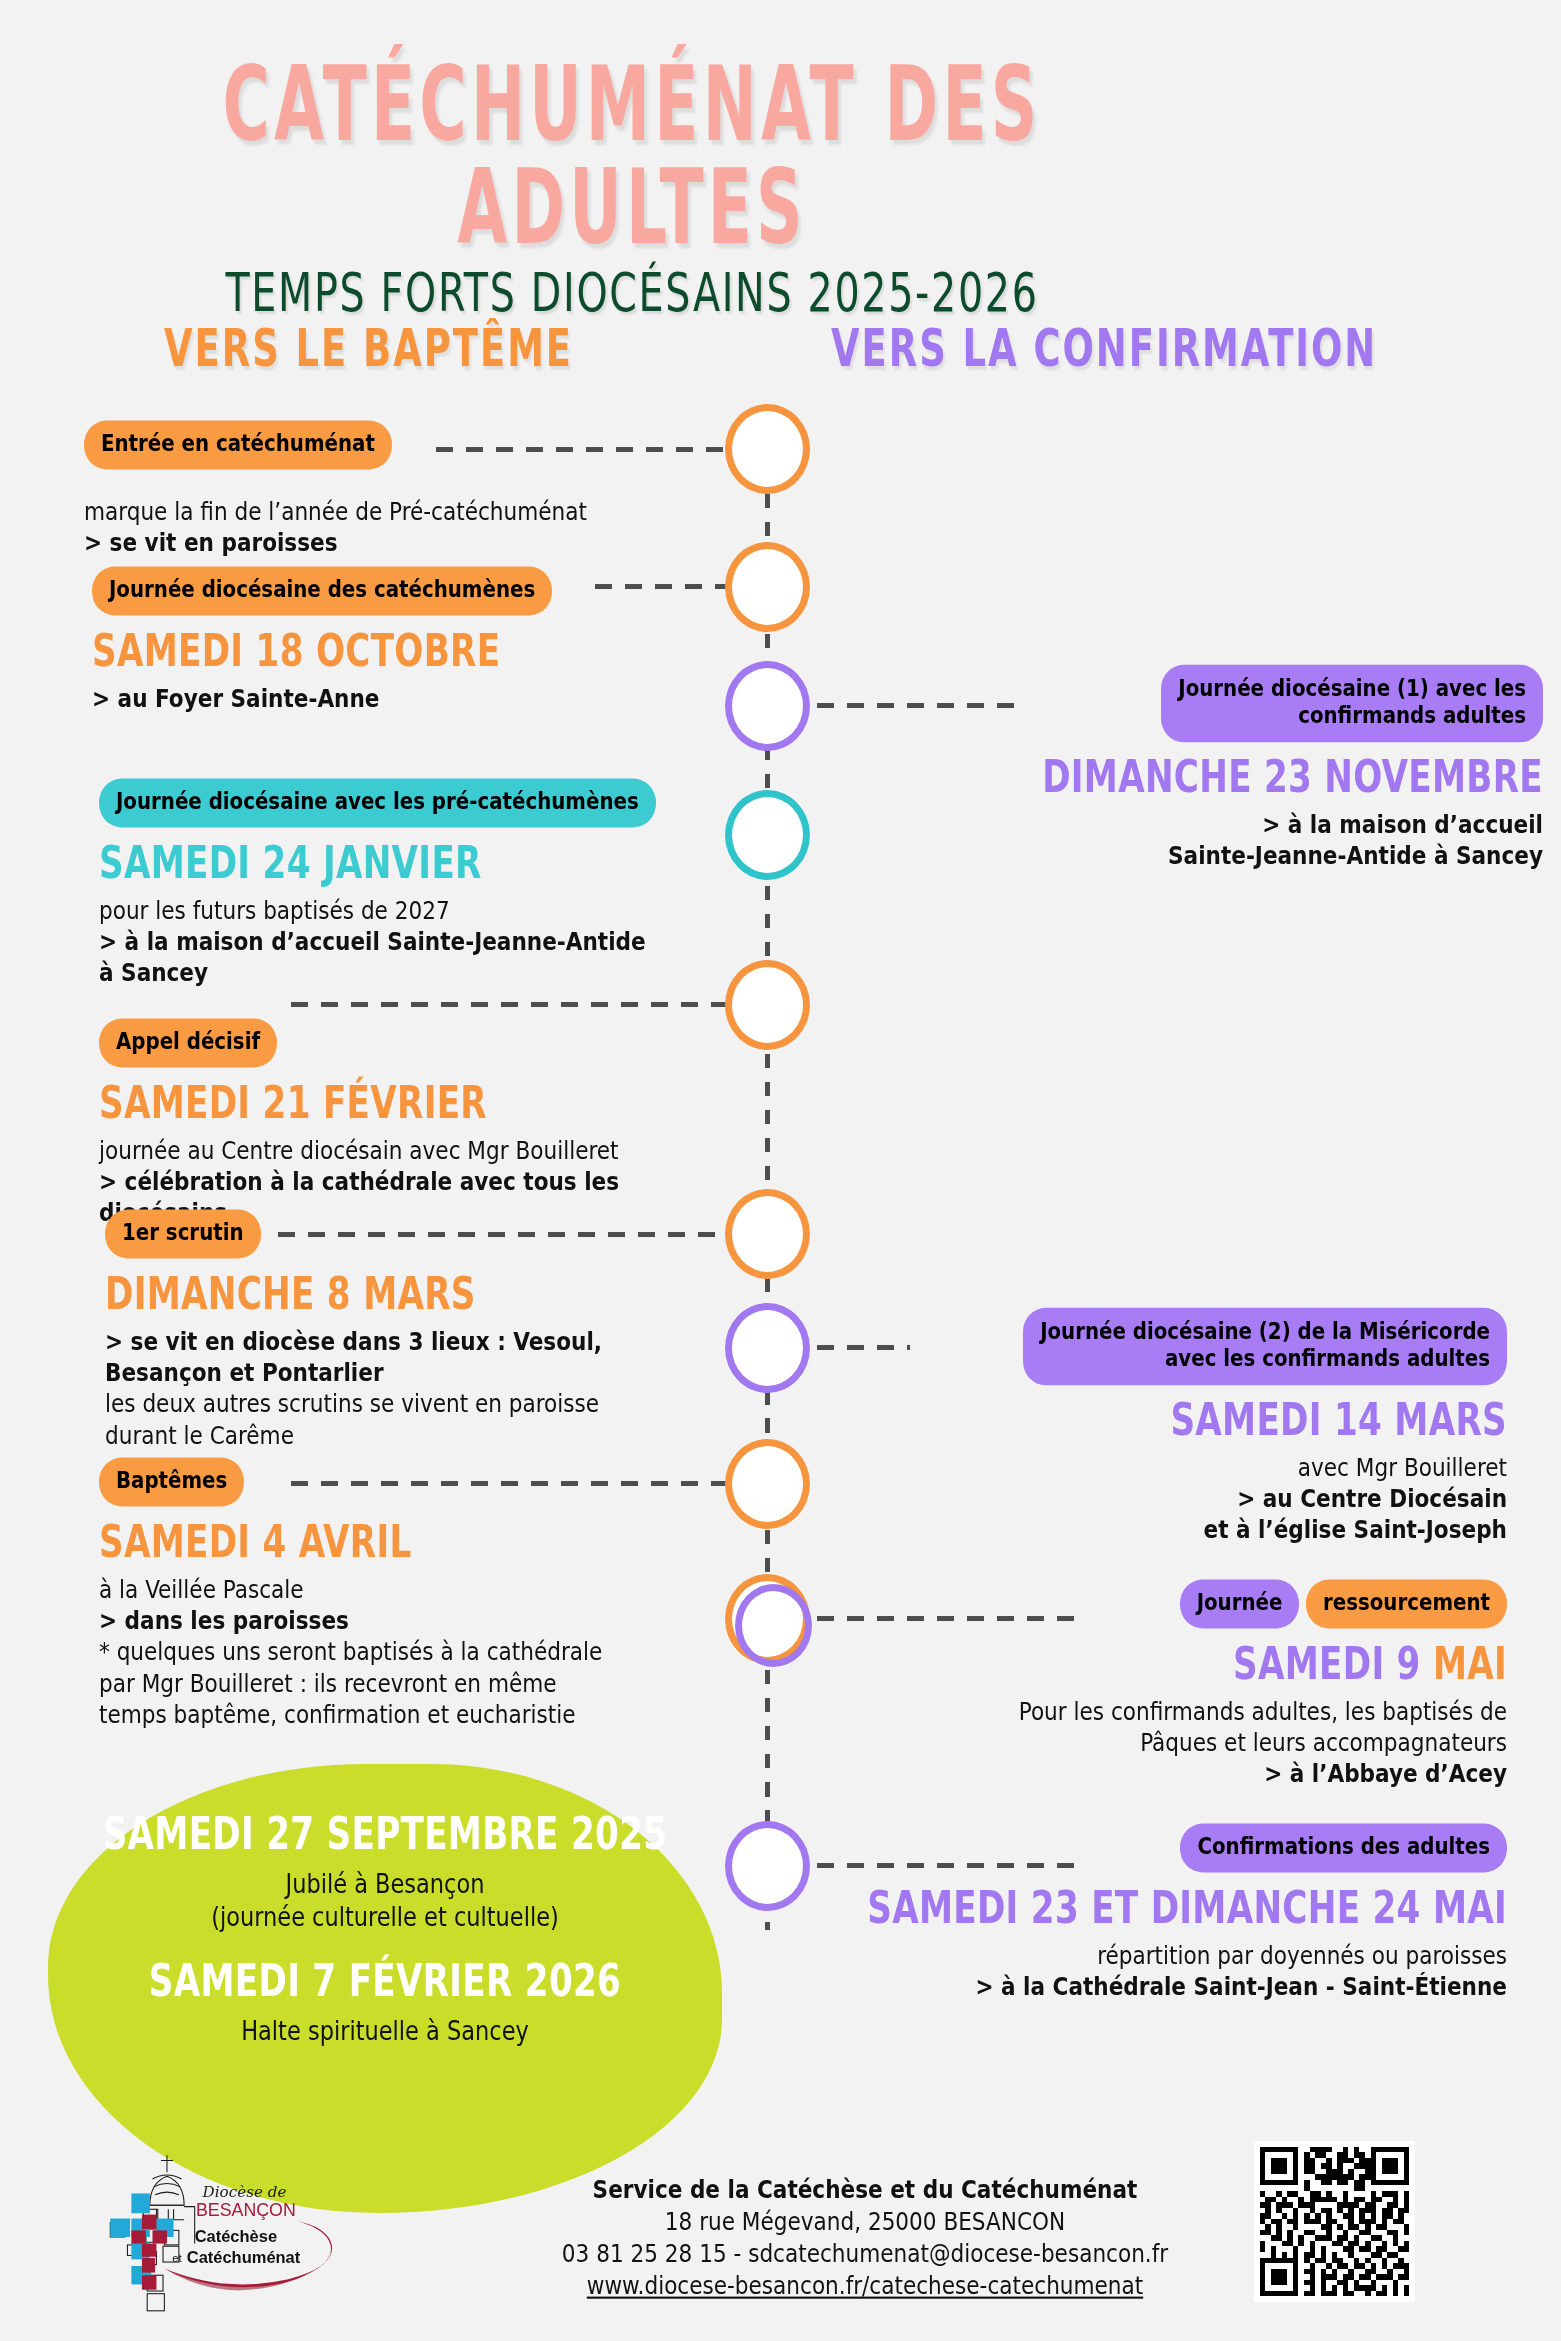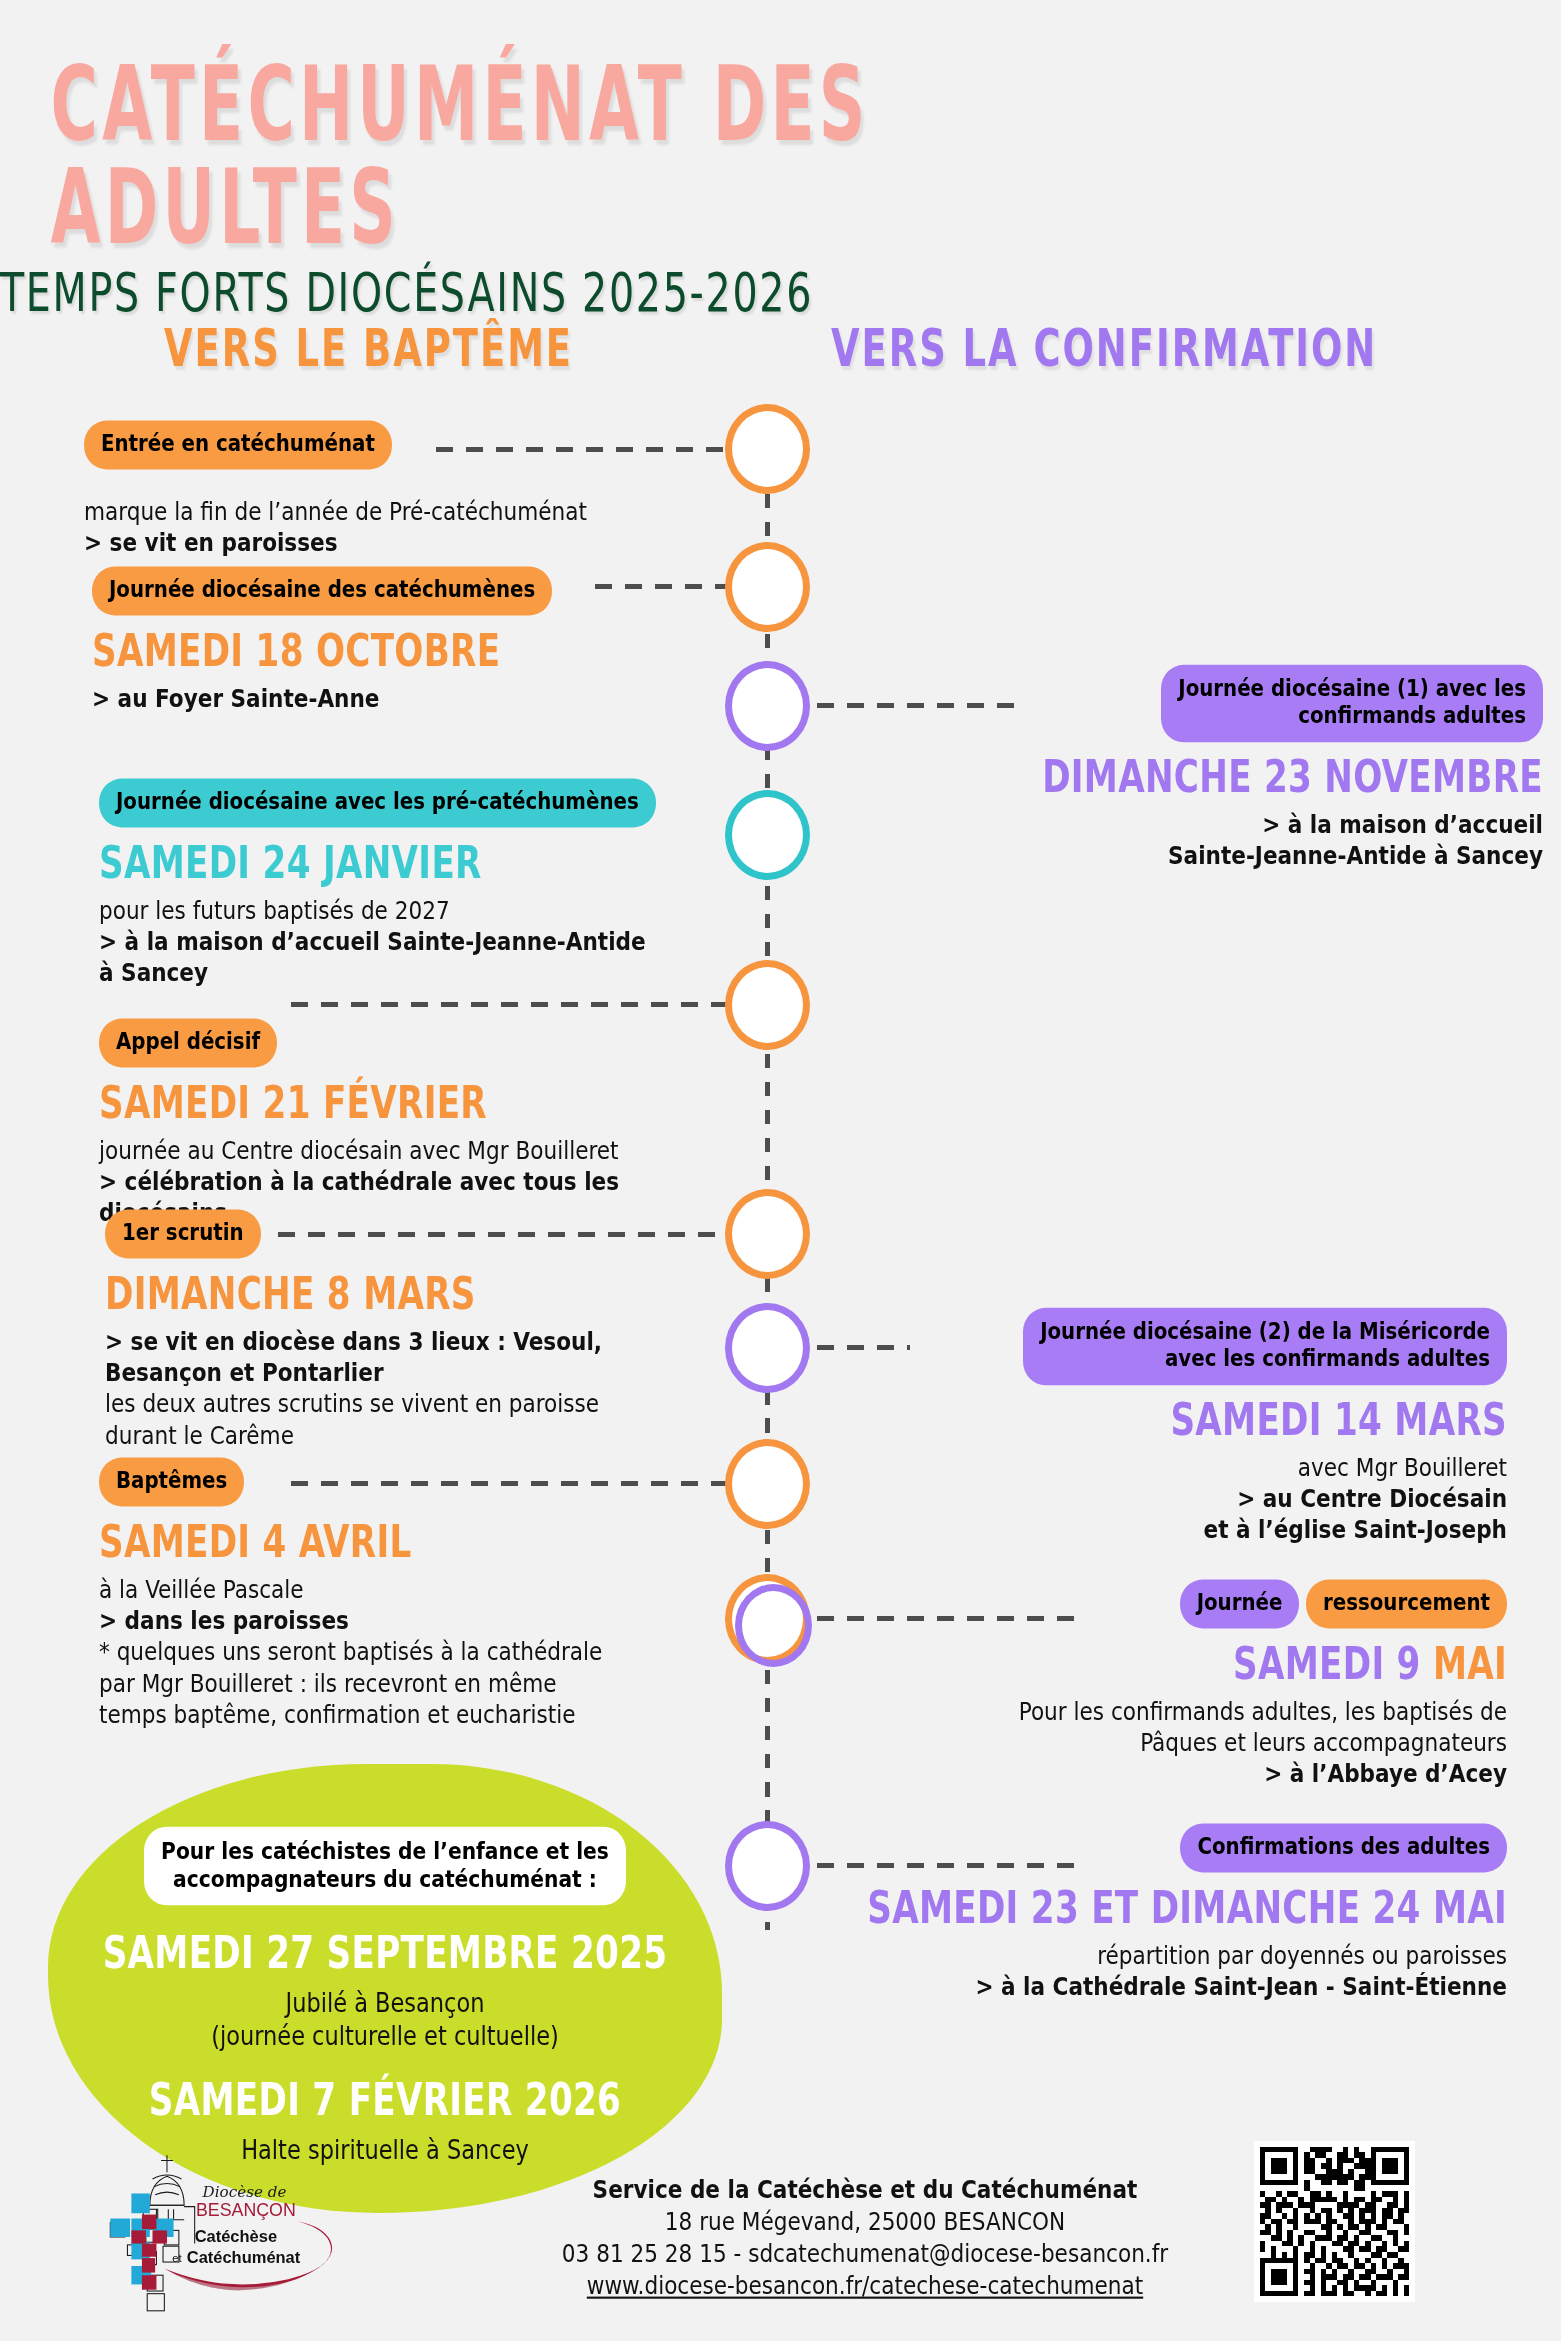--- a/index.html
+++ b/index.html
@@ -6,21 +6,21 @@
   html,body { background:#f2f2f2; }
   body {
     width:1562px; height:2342px;
     font-family:"Liberation Sans", sans-serif;
     color:#111;
     position:relative;
     overflow:hidden;
   }
 
   
-  #header { position:absolute; top:0; left:0; width:1264px; }
+  #header { position:absolute; top:0; left:0; width:1264px; text-align:center; }
   #poster-title {
     margin-top:78px;
     font-size:78px;
     font-weight:bold;
     letter-spacing:4.6px;
     color:#F9A8A0;
     font-family:"DejaVu Sans Condensed","Liberation Sans Narrow","Liberation Sans", sans-serif;
     transform:scaleX(0.92) scaleY(1.32);
     text-shadow:3.3px 4px 2.6px rgba(0,0,0,0.09);
     line-height:1;
@@ -289,26 +289,20 @@
 
 <div class="block right" style="left:780px; top:1825px; width:727px">
   <span class="badge purple">Confirmations des adultes</span>
   <span class="date purple">SAMEDI 23 ET DIMANCHE 24 MAI</span>
   <span class="line">répartition par doyennés ou paroisses</span>
   <span class="line b">&gt; à la Cathédrale Saint-Jean - Saint-Étienne</span>
 </div>
 
 <div id="green-blob"></div>
 <div id="green-content">
-  <div id="green-badge-wrap">
-    <span class="badge white" style="text-align:center;font-size:22.5px">
-      <span>Pour les catéchistes de l’enfance et les</span><br>
-      <span>accompagnateurs du catéchuménat :</span>
-    </span>
-  </div>
   <span class="date white" style="margin-top:30px">SAMEDI 27 SEPTEMBRE 2025</span>
   <span class="green-sub">Jubilé à Besançon</span>
   <span class="green-sub">(journée culturelle et cultuelle)</span>
   <span class="date white" style="margin-top:28px">SAMEDI 7 FÉVRIER 2026</span>
   <span class="green-sub">Halte spirituelle à Sancey</span>
 </div>
 
 <div id="logo">
   <svg viewBox="0 0 420 270" width="278" height="178">
 

